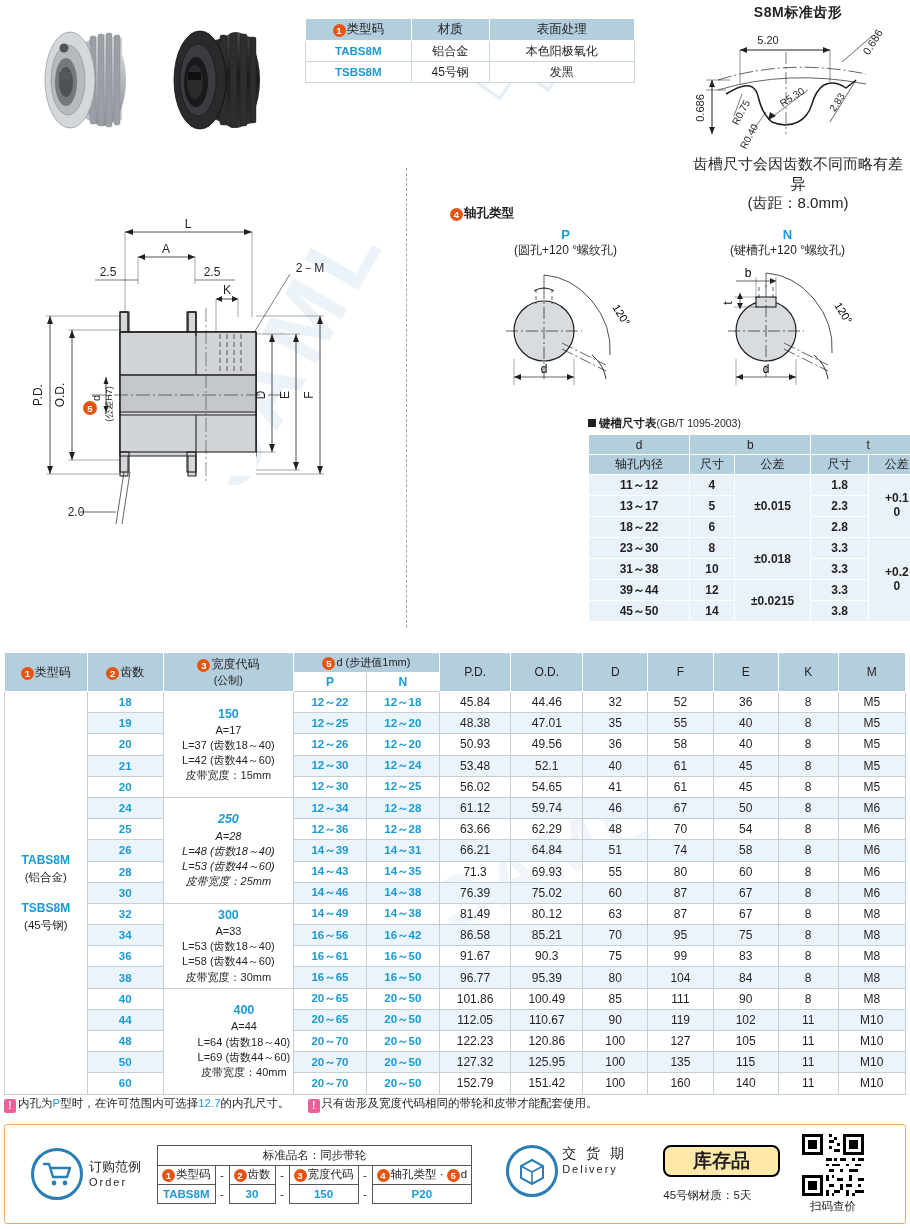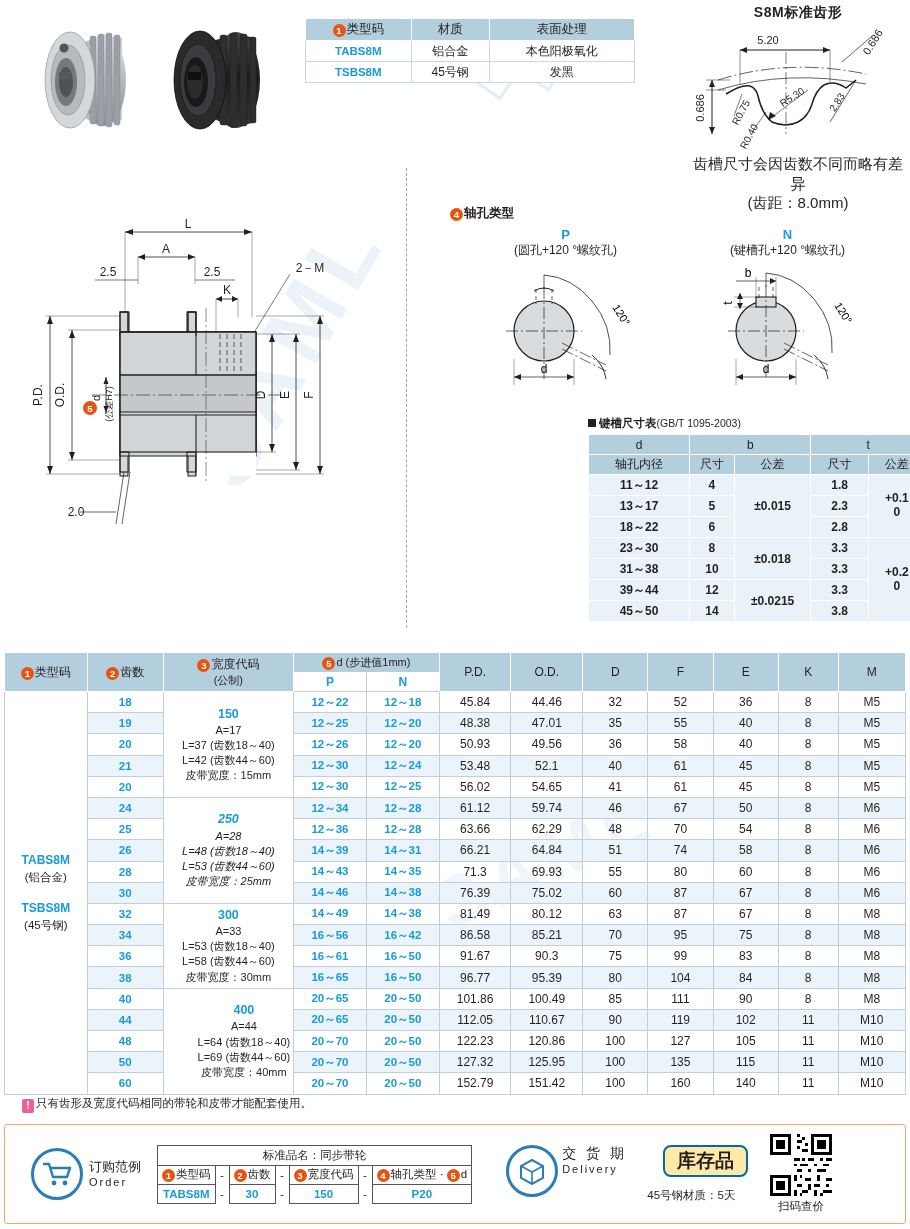--- a/index.html
+++ b/index.html
@@ -102,22 +102,22 @@
   .circ-icon { width:52px; height:52px; border-radius:50%; border:3px solid #2b7eb5;
                display:flex; align-items:center; justify-content:center; }
   #order-label { font-size:13px; line-height:1.35; }
   #order-label .en { font-size:11px; letter-spacing:2px; }
   #order-table { border-collapse:collapse; }
   #order-table td { border:1px solid #555; font-size:11.5px; text-align:center;
                     height:19px; padding:0 4px; }
   #order-table td.dash { border:none; width:14px; }
   #order-table td.title-row { border:1px solid #555; font-size:11.5px; height:20px; }
   #order-table td.val { color:#1a9ad7; font-weight:bold; }
-  #stock-badge { border:2px solid #0369a1; background:#ffe9a8; border-radius:8px;
-                 font-size:19px; font-weight:bold; padding:1px 12px; color:#231f20;margin-left:28px; }
+  #stock-badge { border:2px solid #000000; background:#ffe9a8; border-radius:8px;
+                 font-size:19px; font-weight:bold; padding:1px 28px; color:#231f20;margin-left:28px; }
   #qr { width:62px; height:62px; }
 </style>
 </head>
 <body>
 
 <div class="wm" style="left:470px;top:30px;font-size:64px;transform:rotate(-10deg);opacity:.75;">◇◇</div>
 <div class="wm" style="left:140px;top:300px;font-size:90px;letter-spacing:10px;opacity:.55;transform:rotate(-60deg);">SAML</div>
 <div class="wm" style="left:430px;top:820px;font-size:70px;letter-spacing:8px;opacity:.45;transform:rotate(-25deg);">SAML</div>
 
 <div id="top-area">
@@ -842,20 +842,23 @@
           <td>160</td>
           <td>140</td>
           <td>11</td>
           <td>M10</td>
         </tr>
       </tbody>
   </table>
 </div>
 
 <div id="notes">
+  <span>
+    <span class="note-badge">!</span><span>内孔为</span><span class="hl">P</span><span>型时，在许可范围内可选择</span><span class="hl">12.7</span><span>的内孔尺寸。</span>
+  </span>
   <span style="display:inline-block;width:18px"></span>
   <span>
     <span class="note-badge">!</span><span>只有齿形及宽度代码相同的带轮和皮带才能配套使用。</span>
   </span>
 </div>
 
 <div id="order-box">
   <div style="display:flex;align-items:center;height:100%;padding:0 10px;">
 
     <div style="display:flex;align-items:center;gap:6px;margin-left:16px;">

